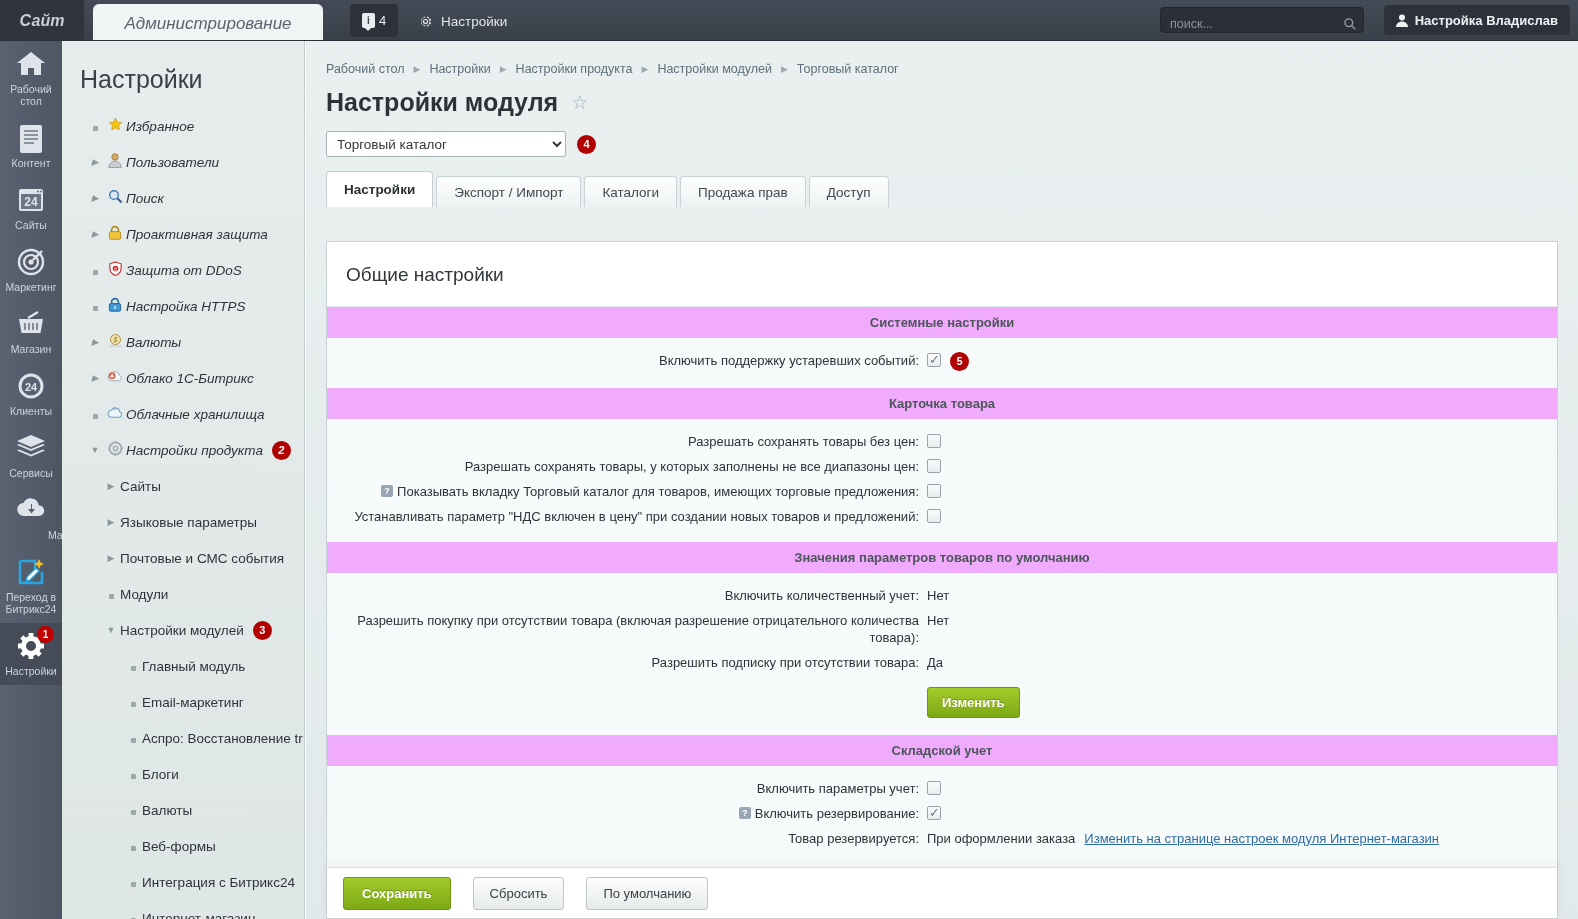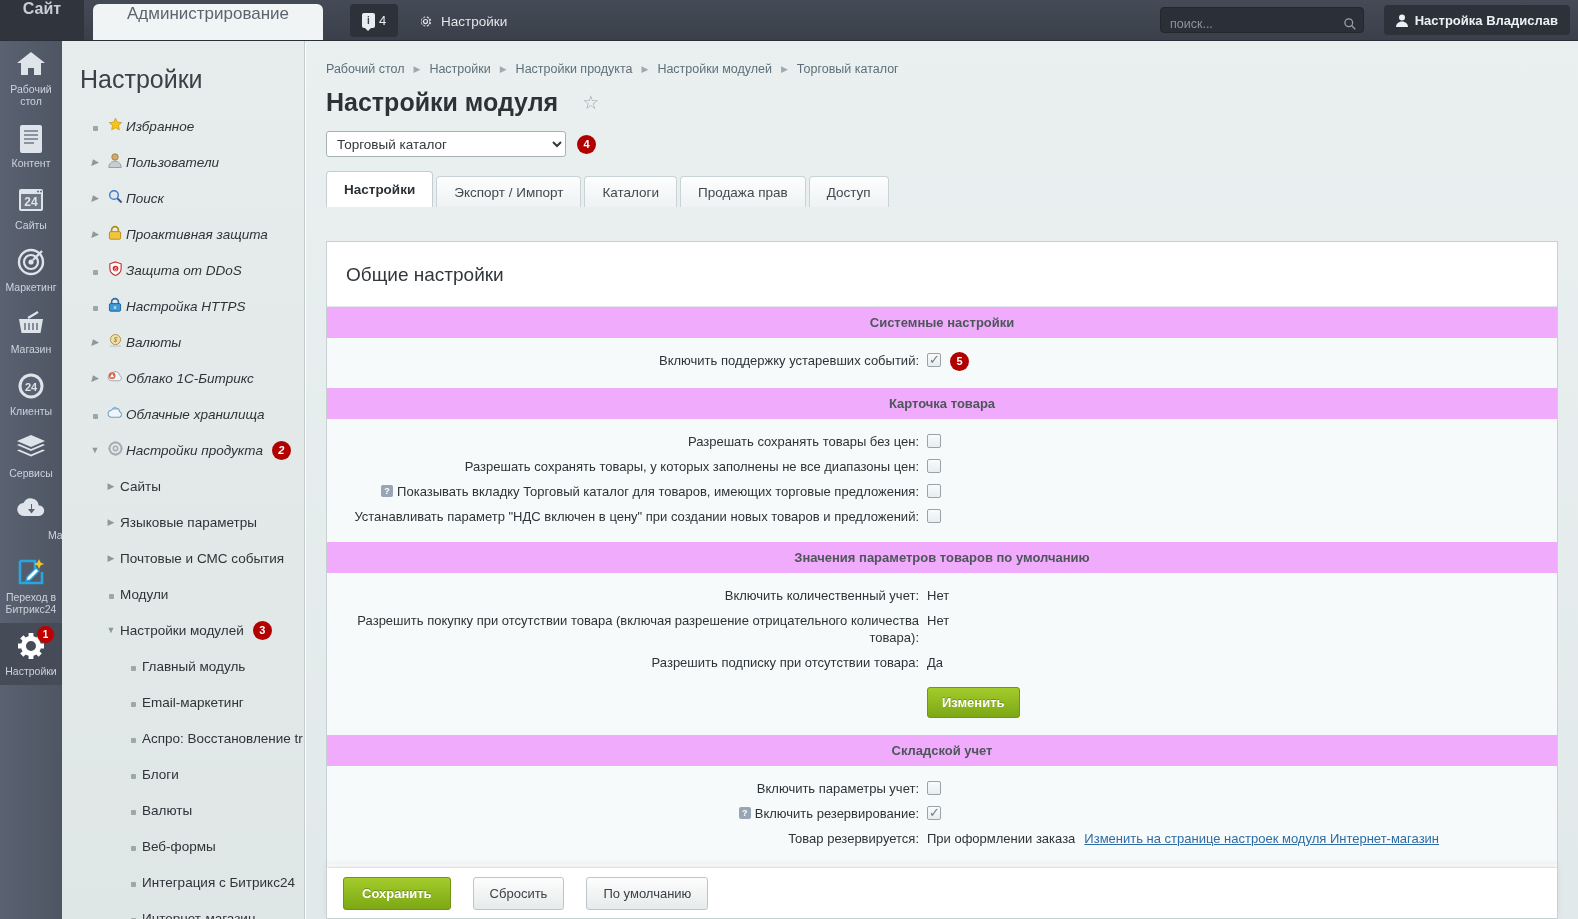--- a/index.html
+++ b/index.html
@@ -15,22 +15,22 @@
     position: absolute; left: 0; top: 0; width: 1578px; height: 41px;
     background: #3f454f;
     background-image: linear-gradient(180deg,#454b56 0%,#3a404a 100%);
   }
   #topbar::after {
     content:""; position:absolute; left:0; right:0; bottom:0; height:1px;
     background:#2b3038;
   }
   .tb-tab {
     position: absolute; top: 0; height: 41px;
-    display: flex; justify-content: center;
-    font-size: 16px; cursor: pointer;
+    display: flex; align-items: center; justify-content: center;
+    font-size: 16px; cursor: pointer; font-style: italic;
   }
   #tab-site {
     left: 0; width: 84px; height: 41px;
     background: #2f343d; color: #c9ced6; font-weight: bold;
   }
   #tab-admin {
     left: 93px; width: 230px; height: 40px; top: 4px;
     background: #f0f4f5; color: #5d6470;
     border-radius: 6px 6px 0 0;
     font-size: 17px;
@@ -132,21 +132,21 @@
     background: #e8eeef;
     background-image: linear-gradient(180deg,#eaf0f0 0%,#e2e9ea 100%);
     overflow: hidden;
   }
   #crumbs {
     display:flex; align-items:center; gap:9px; padding: 21px 0 0 20px;
     font-size: 12.5px;
   }
   #crumbs a { color:#5d6f7a; text-decoration:none; cursor:pointer; }
   #crumbs .sep { color:#9dabb1; font-size:9px; }
-  #title-row { display:flex; align-items:center; gap:24px; padding: 12px 0 0 20px; }
+  #title-row { display:flex; align-items:center; gap:13px; padding: 12px 0 0 20px; }
   #page-title { font-size: 25px; font-weight:bold; color:#2d3236; }
   #fav-star { font-size:19px; color:#9aa8ae; cursor:pointer; }
 
   #module-select-row { display:flex; align-items:center; gap:11px; padding: 14px 0 0 20px; }
   #module-select {
     width: 240px; height: 26px; font-size: 13.5px; color:#33383c;
     border:1px solid #a8b2b6; border-radius:3px; background:#fff;
     padding-left:6px; font-family:"Liberation Sans", sans-serif;
   }
   .num-badge {

